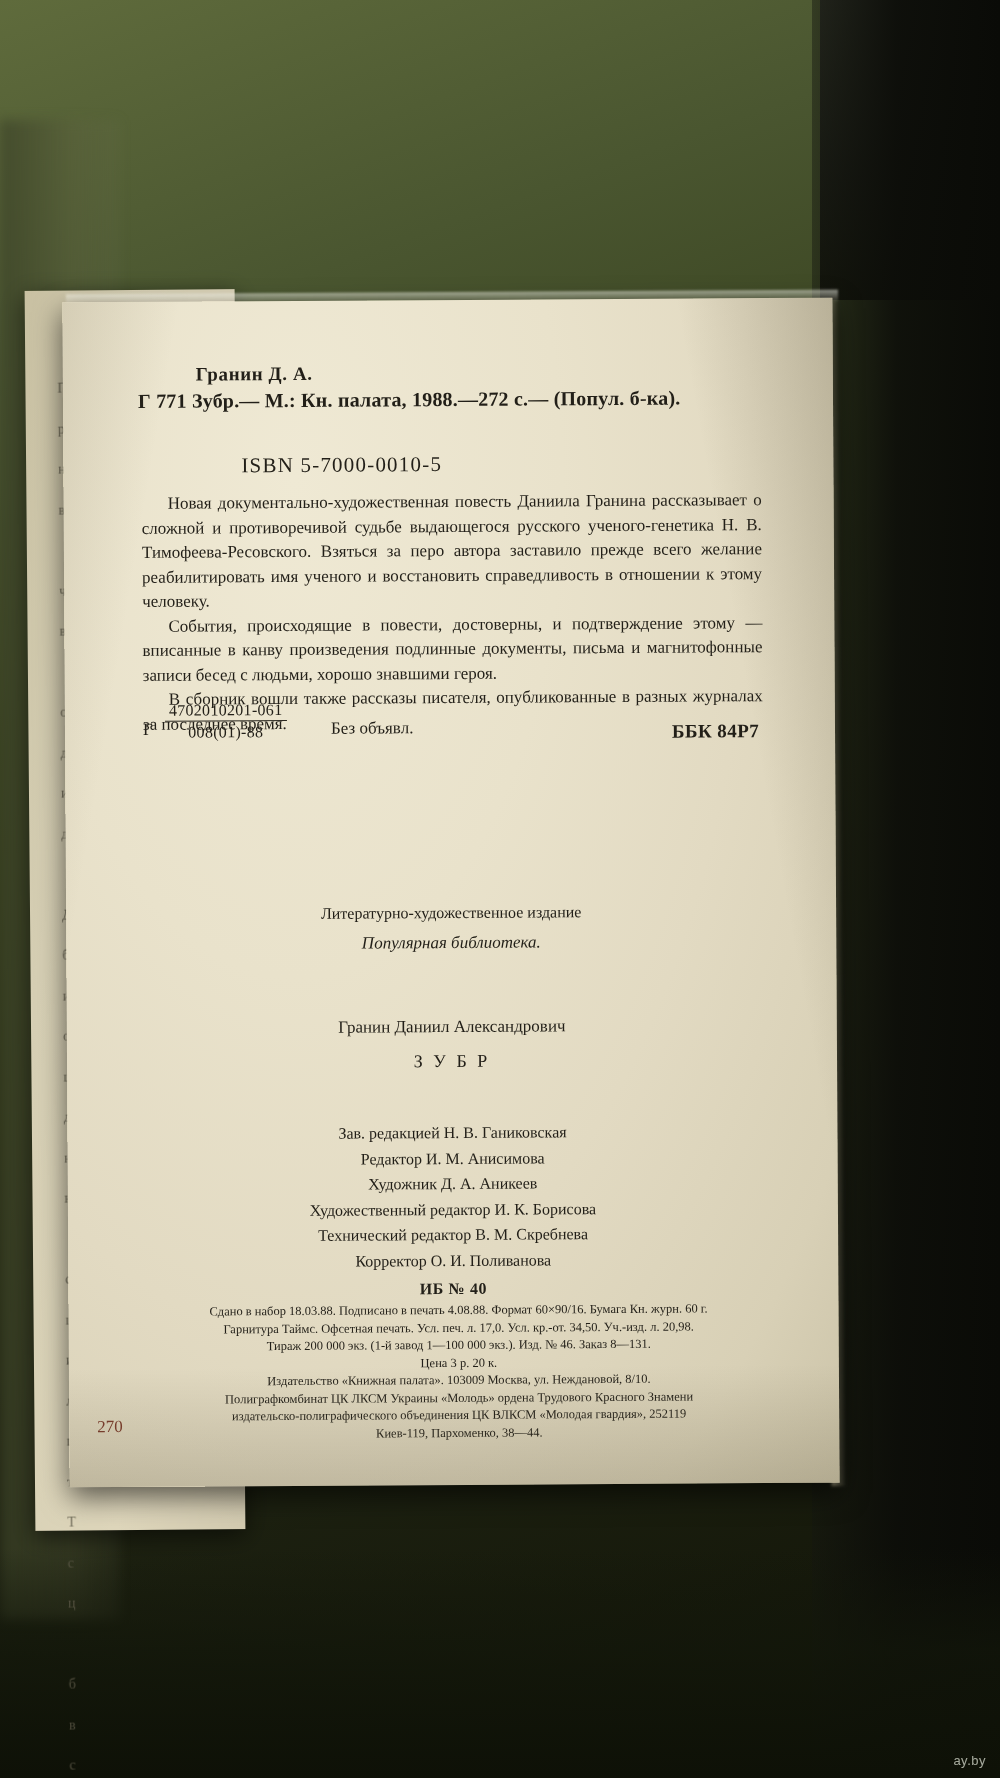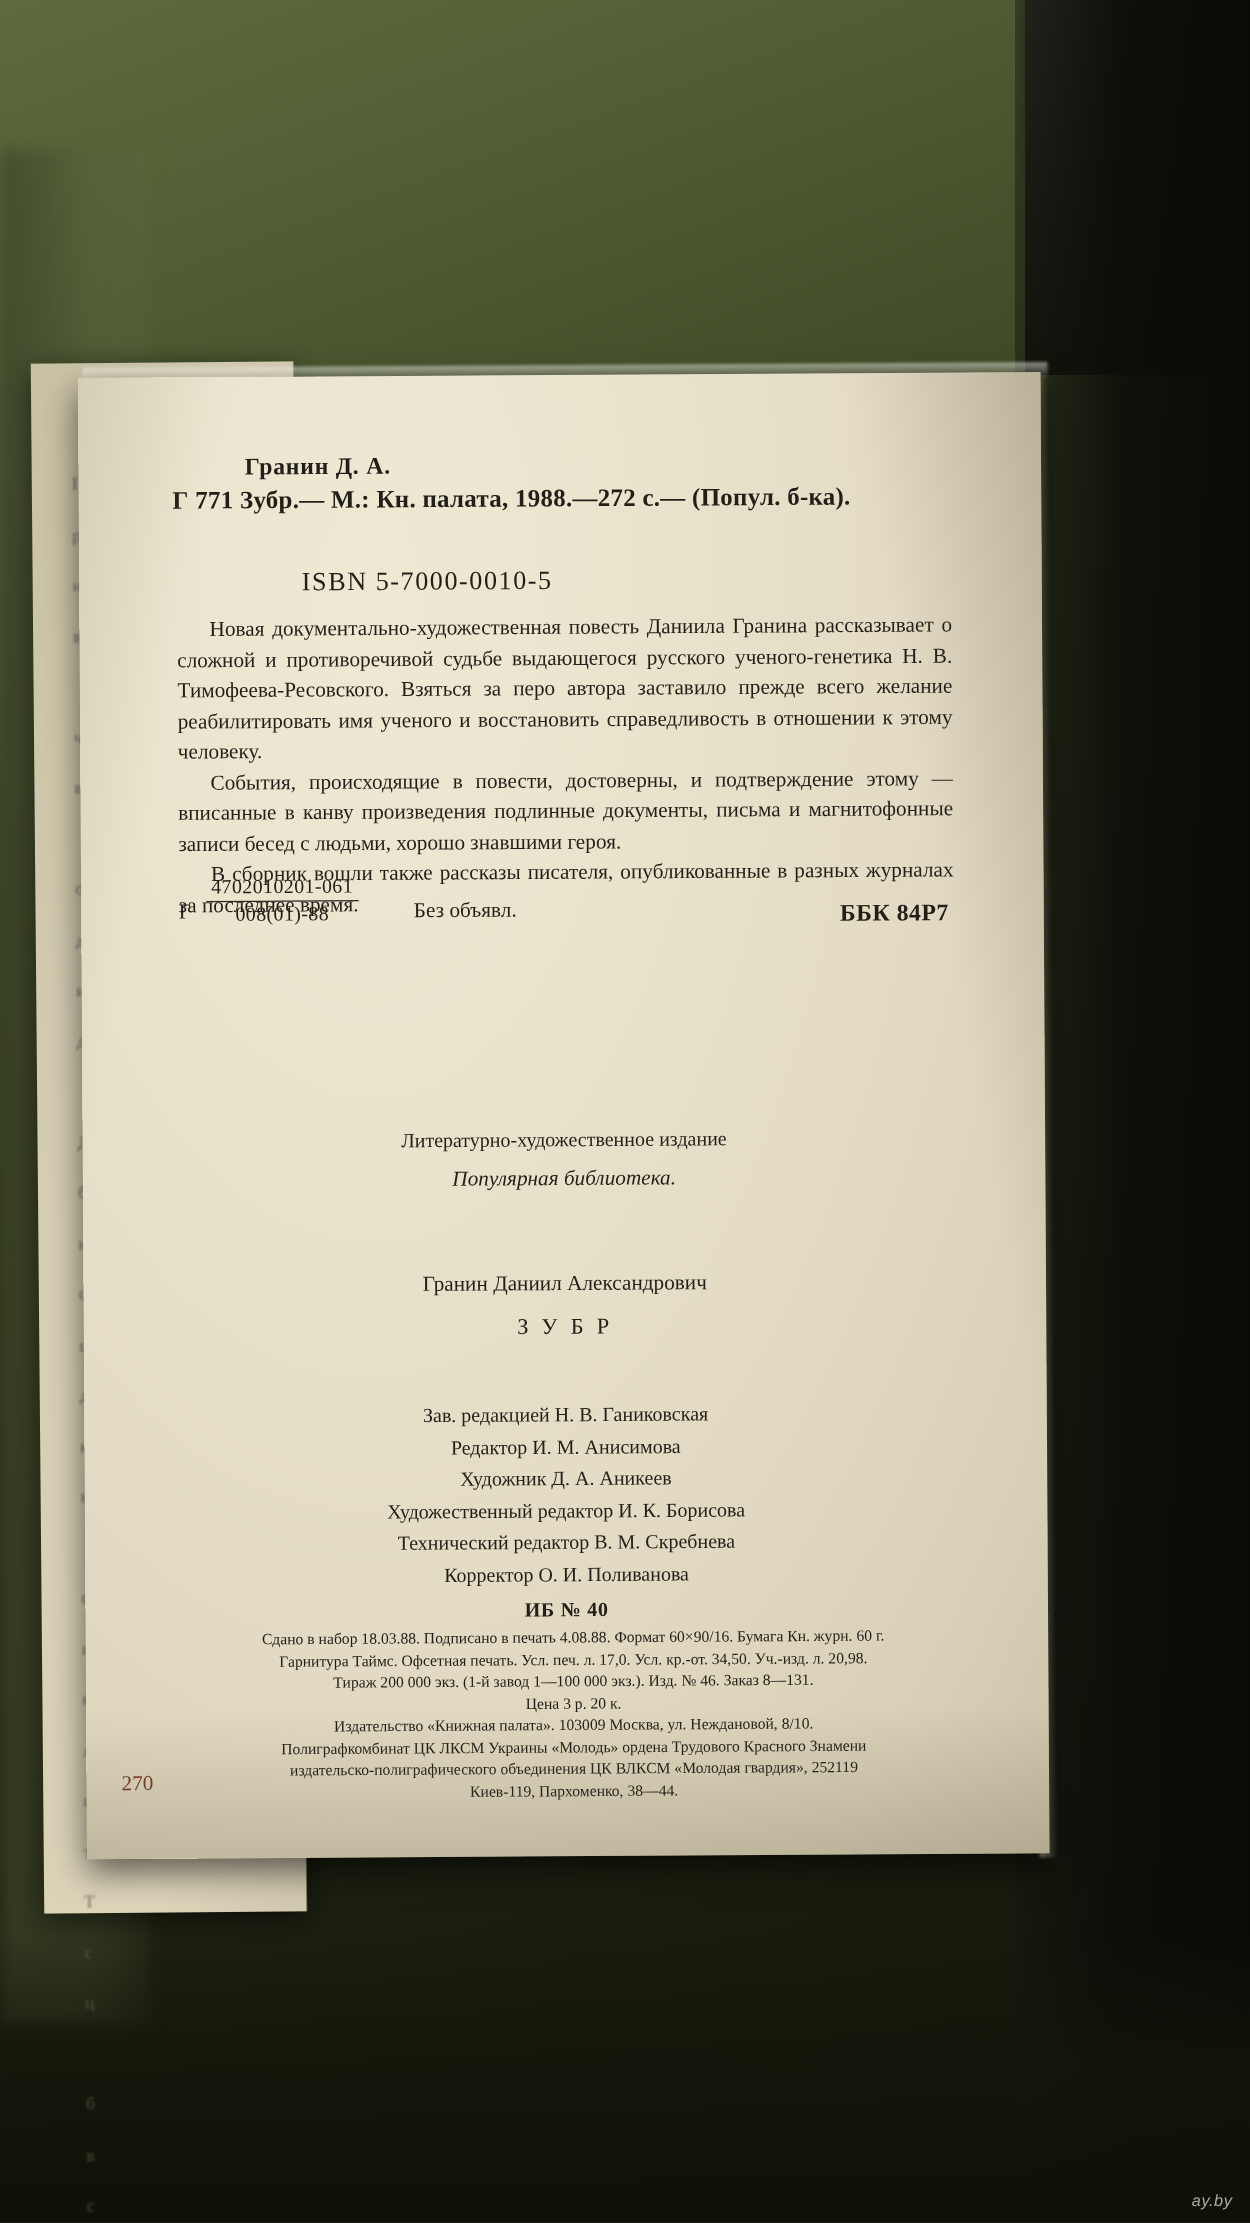--- a/index.html
+++ b/index.html
@@ -200,21 +200,20 @@
   }
 
   
   .watermark {
     position: absolute;
     right: 14px; bottom: 10px;
     font-family: "Liberation Sans", sans-serif;
     font-size: 13px;
     color: rgba(225,228,215,0.72);
     letter-spacing: 0.5px;
-    font-style: italic;
   }
 
   
   .edge-top {
     position: absolute;
     left: 66px; top: 292px; width: 772px; height: 12px;
     background: linear-gradient(180deg, rgba(255,255,245,0.55), rgba(200,192,165,0.1));
     transform: rotate(-0.35deg);
     filter: blur(1.2px);
   }

